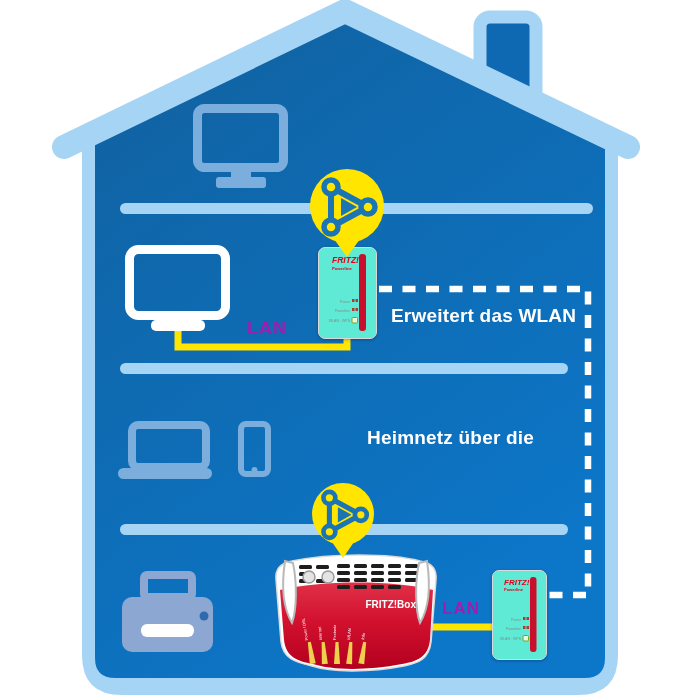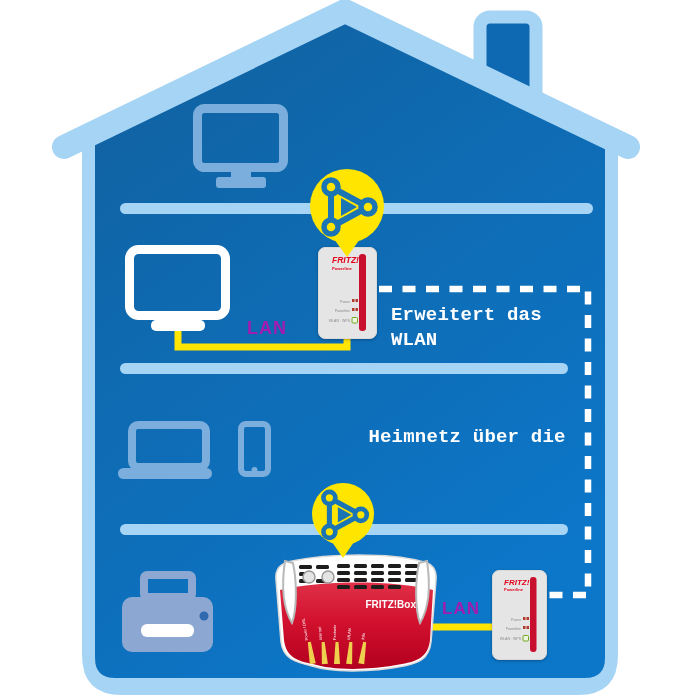--- a/index.html
+++ b/index.html
@@ -2,26 +2,26 @@
 <html><head>
 <meta charset="utf-8">
 <style>
   html,body{margin:0;padding:0;background:#fff;}
   .stage{
     position:relative;width:700px;height:700px;background:#ffffff;overflow:hidden;
     font-family:"Liberation Sans", sans-serif;
   }
   .abs{position:absolute;}
   svg{display:block;}
-  .note{color:#ffffff;font-weight:bold;font-size:19px;line-height:25px;letter-spacing:.2px;font-family:Liberation Mono, monospace;}
+  .note{color:#ffffff;font-weight:bold;font-size:19px;line-height:25px;letter-spacing:.2px;}
   .note span{display:block;}
-  .note-right{text-align:center;}
+  .note-right{text-align:left;}
   .lan{color:#a21caf;font-weight:bold;font-size:18px;letter-spacing:1px;}
   .adapter{
-    background:#e5e5e5;border:1px solid #d9d9d9;border-radius:7px;
+    background:#5eead4;border:1px solid #d9d9d9;border-radius:7px;
     box-shadow:0 1px 3px rgba(0,0,0,.28);
     text-align:center;
   }
   .adapter svg{width:100%;height:100%;}
 </style>
 </head>
 <body>
 
 <div class="stage">
 

